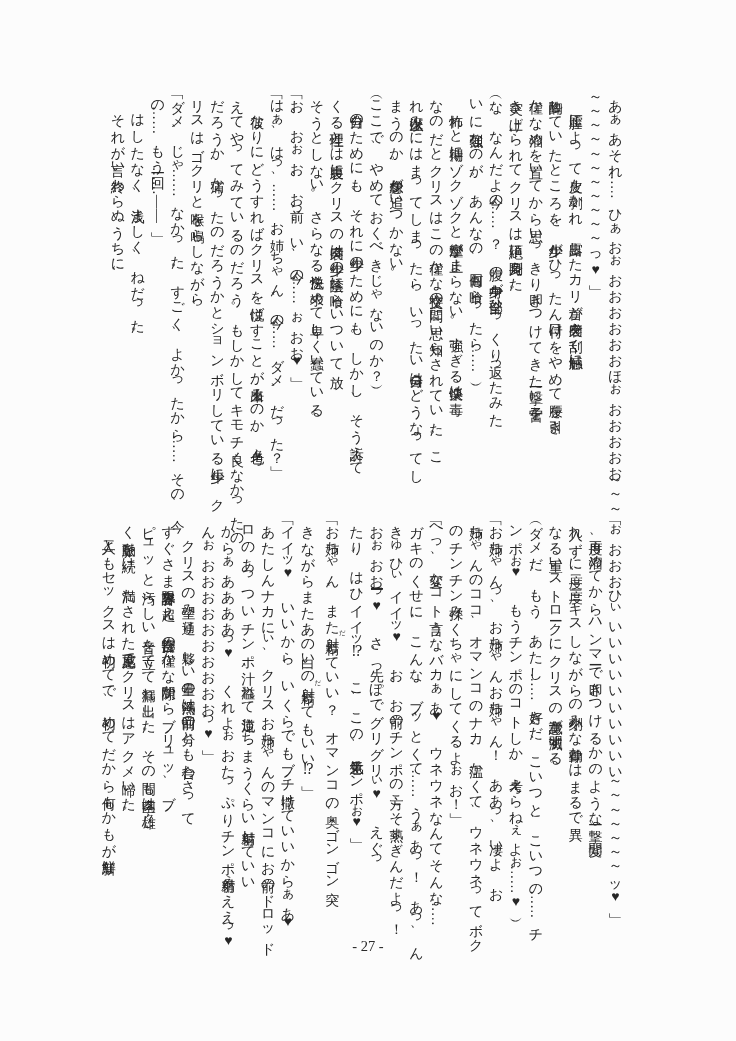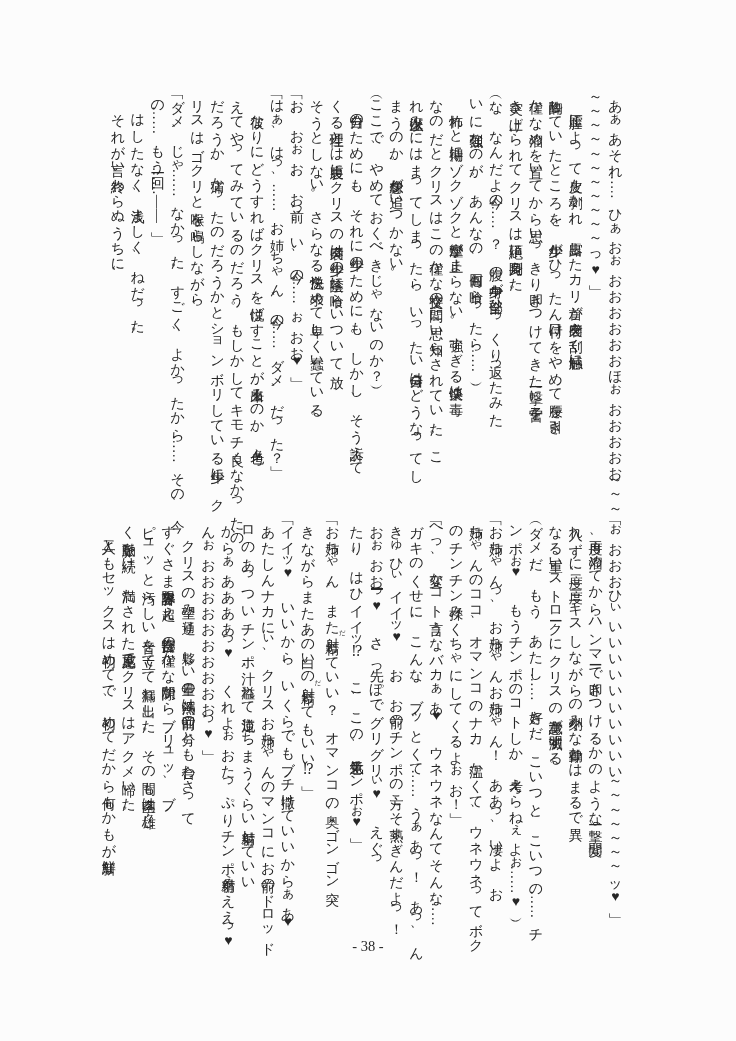--- a/index.html
+++ b/index.html
@@ -96,14 +96,14 @@
       <div class="tline">あたしんナカにぃ、クリスお姉ちゃんのマンコにお前のドロッド</div>
       <div class="tline">ロのあっついチンポ汁、溢れて逆流しちまうくらい射精していい</div>
       <div class="tline">からぁああああっ♥　くれよぉおたっぷりチンポ射精ぇええっ♥</div>
       <div class="tline">んぉおおおおおおおおおおっ♥」</div>
       <div class="tline">　クリスの望み通り、夥しい量の熱濁は前回の分とも合わさって</div>
       <div class="tline">すぐさま許容限界を超え、接合部の僅かな隙間からブリュッ、ブ</div>
       <div class="tline">ピュッと汚らしい音を立てて漏れ出した。その間も肉茎は雄々し</div>
       <div class="tline">く脈動を続け、満たされた充足感でクリスはアクメ啼いた。</div>
       <div class="tline">　二人ともセックスは初めてで、初めてだから何もかもが新鮮な</div>
     </div>
-  <div class="page-num">- 38 -</div>
+  <div class="page-num">- 27 -</div>
 </div>
 
 </body></html>

